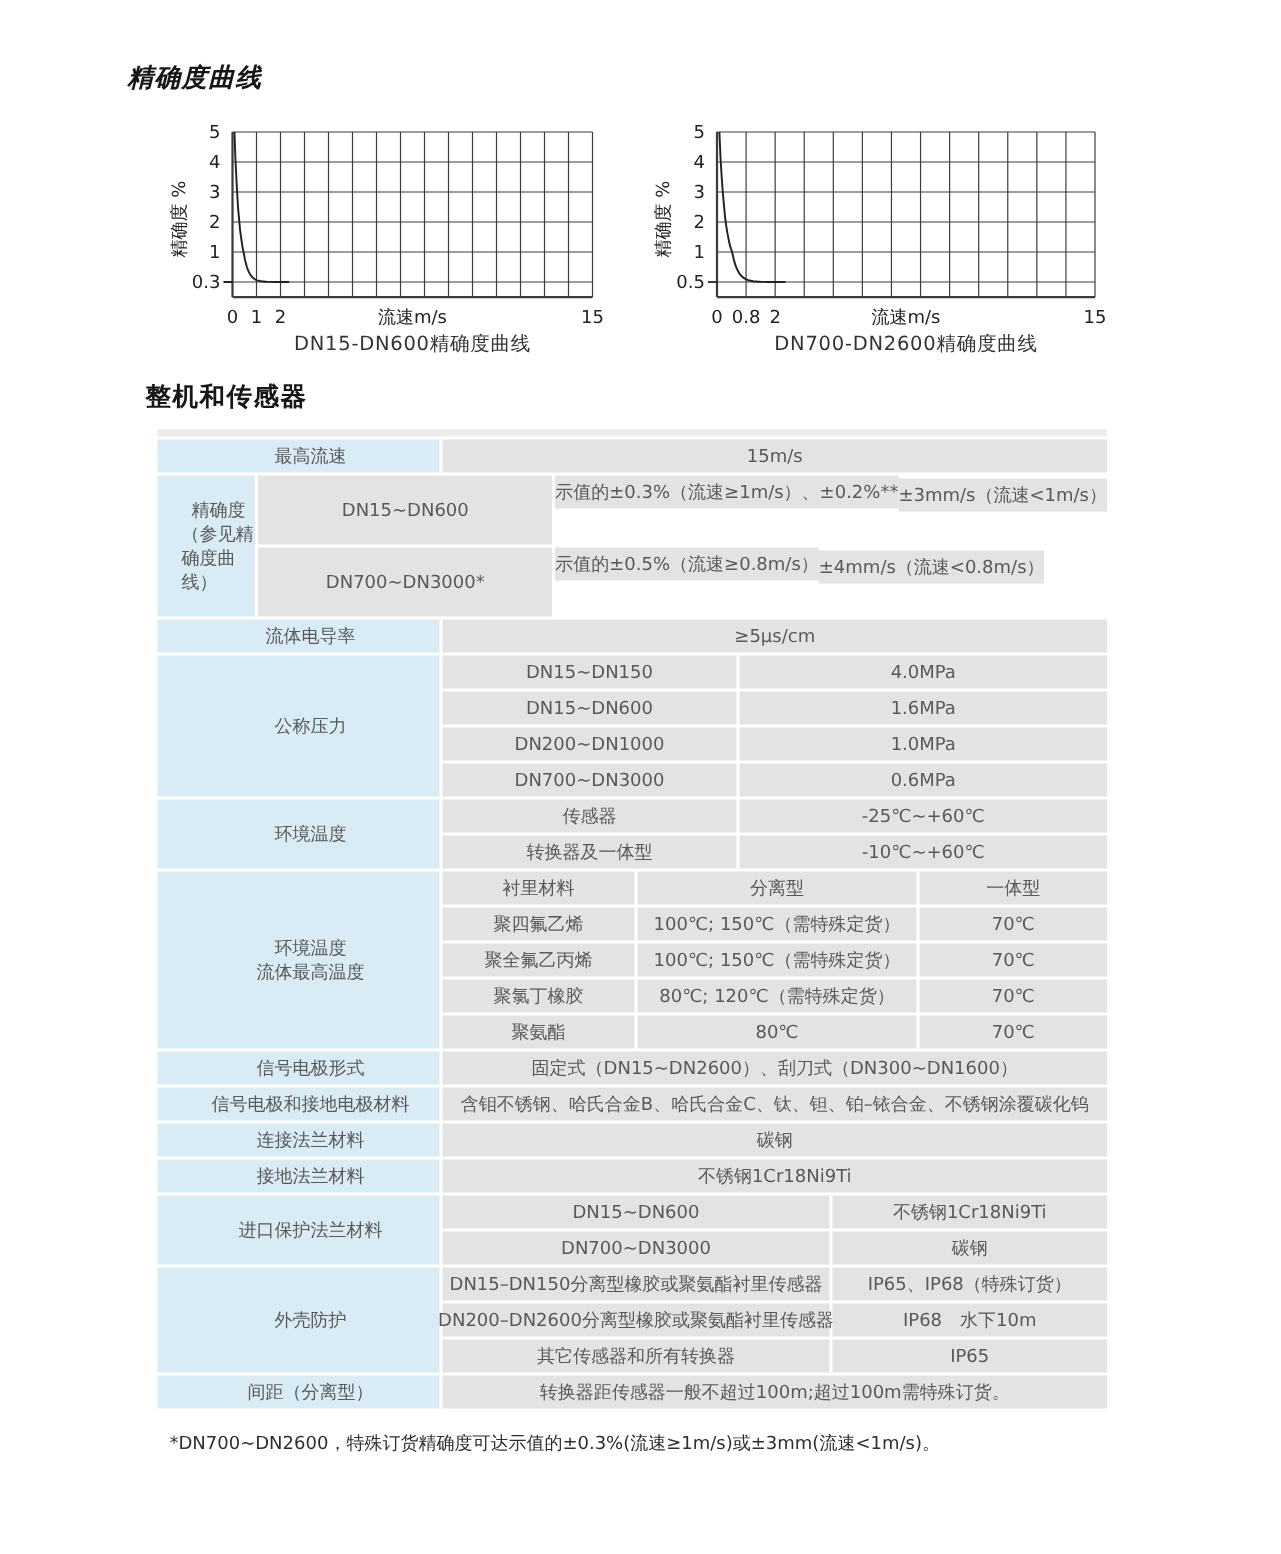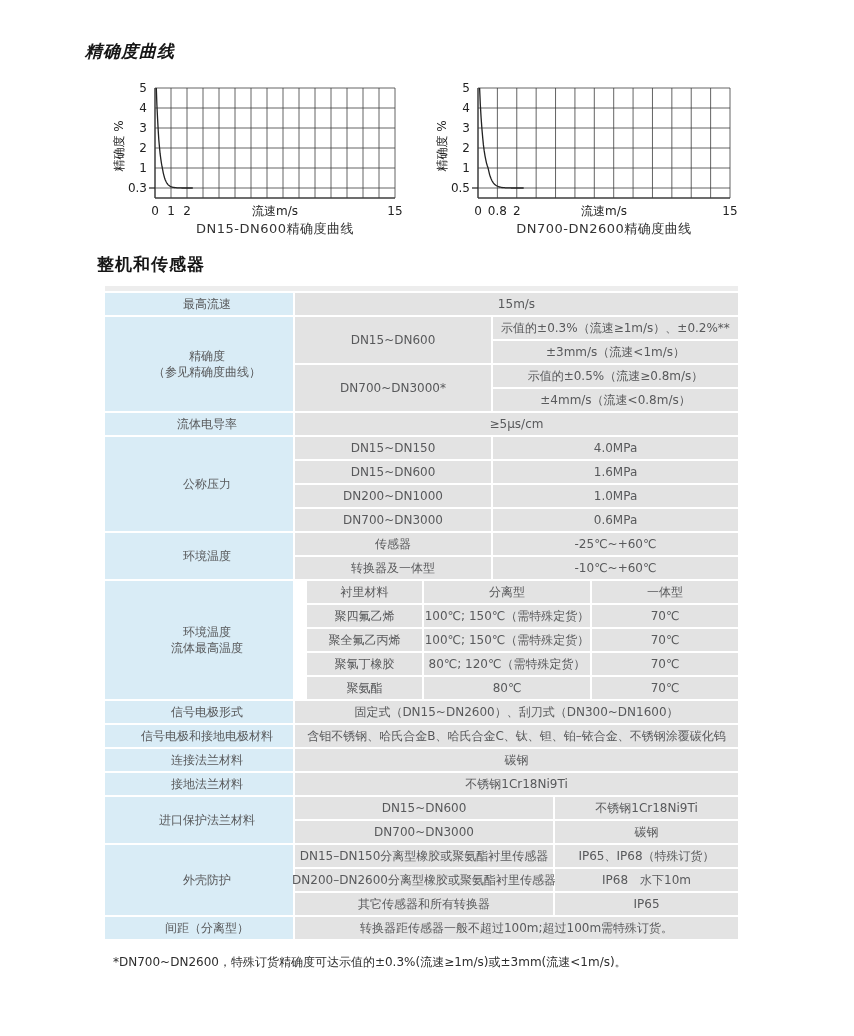--- a/index.html
+++ b/index.html
@@ -17,25 +17,25 @@
   .lbl{width:172px;margin-right:2px;background:#d9ecf6;color:#58595b;font-size:12px;
        display:flex;flex-direction:column;align-items:center;justify-content:center;line-height:16px;padding-left:16px;}
   .cnt{flex:1;display:flex;flex-direction:column;}
   .sub{display:flex;}
   .mt2{margin-top:2px;}
   .c{background:#e3e3e3;color:#58595b;font-size:12px;height:22px;
      display:flex;align-items:center;justify-content:center;white-space:nowrap;}
   .c.mr{margin-right:2px;}
   .f1{flex:1;}
   .w196{width:196px;}
-  .w115{width:115px;margin-left:12px;}
-  .w186{width:166px;}
+  .w115{width:128px;}
+  .w186{width:186px;}
   .w258{width:258px;}
   .h46{height:46px;}
-  .colx{flex:1;display:flex;flex-direction:column;}
+  .colx{flex:1;display:flex;flex-direction:row;}
   .fnotes{position:absolute;left:113px;top:954px;font-size:12px;color:#2e2e2e;line-height:17px;}
 </style>
 </head>
 <body>
 
 <div class="abs sec-title" style="left:85px;top:40px;font-style:italic;">精确度曲线</div>
 
 <div class="chart-box" style="left:97px;top:80px;">
   <svg width="320" height="140">
       <line x1="58" y1="8" x2="58" y2="118" stroke="#3c3c3c" stroke-width="1.5"></line>

